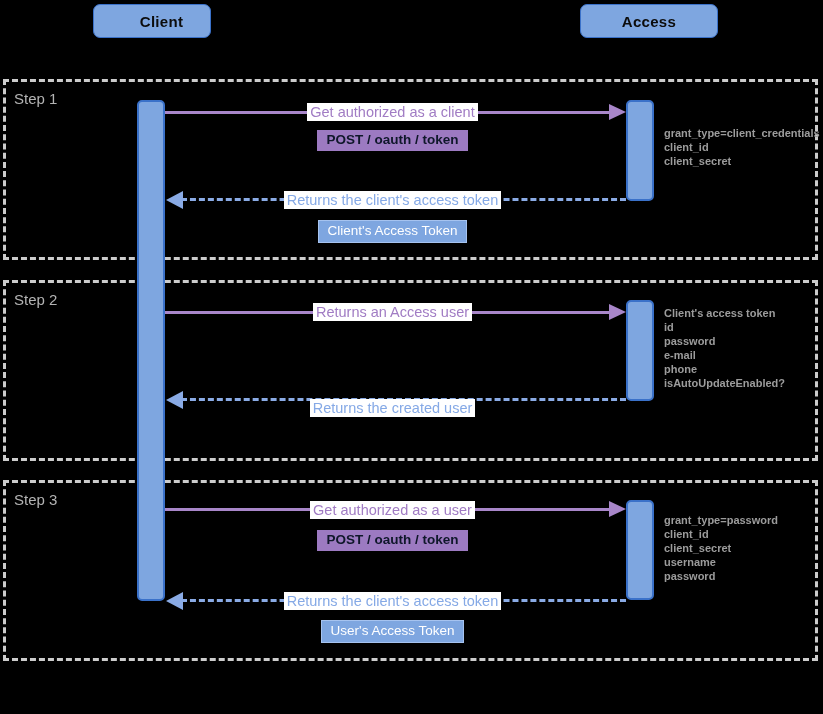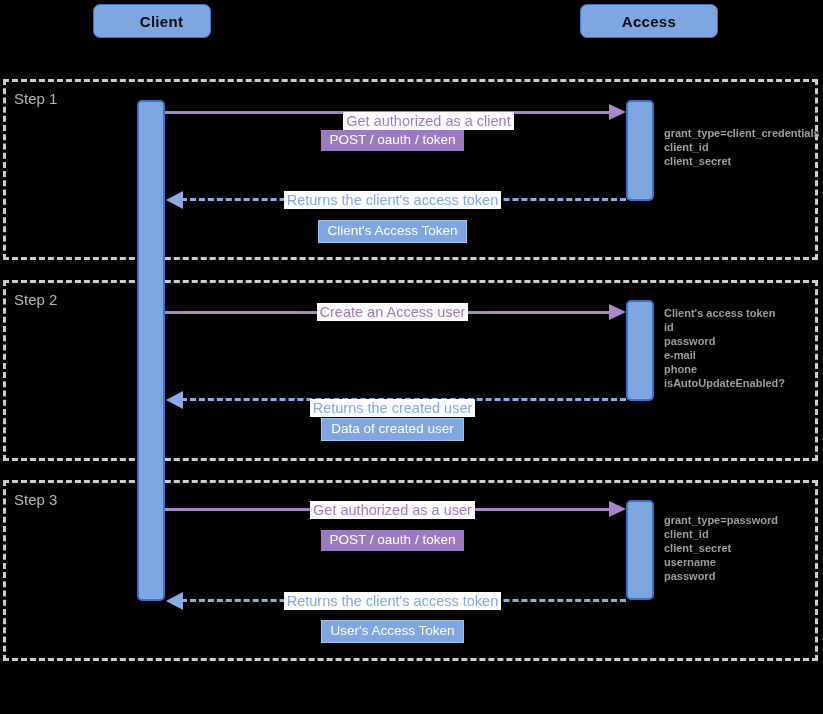--- a/index.html
+++ b/index.html
@@ -39,21 +39,21 @@
   .resp-line{position:absolute;left:181px;width:445px;height:0;border-top:3px dashed #8aabe5;z-index:4;}
   .head-left{
     position:absolute;left:166px;width:0;height:0;z-index:4;
     border-right:17px solid #8aabe5;border-top:9px solid transparent;border-bottom:9px solid transparent;
   }
   
   .label-row{position:absolute;left:165px;width:455px;text-align:center;z-index:5;line-height:1;}
   .req-text{background:#ffffff;color:#a17cc4;font-size:14.5px;padding:1px 3px;}
   .resp-text{background:#ffffff;color:#85a9e6;font-size:14.5px;padding:1px 3px;text-align:right;}
   .badge{display:inline-block;font-size:13.5px;padding:3px 9px 4px;}
-  .badge.purple{background:#9c7ac1;color:#ffffff;}
+  .badge.purple{background:#9c7ac1;color:#0f172a;font-weight:bold;}
   .badge.blue{background:#7ea6e0;color:#ffffff;border:1px solid #a6c3ef;}
   
   .params{
     position:absolute;left:664px;z-index:5;color:#9c9c9c;font-size:11px;font-weight:bold;
     line-height:14px;white-space:nowrap;
   }
 </style>
 </head>
 <body>
 
@@ -76,21 +76,21 @@
     <div class="step-label">Step 3</div>
   </div>
 
   <div class="bar client-bar"></div>
   <div class="bar abar" style="top:100px;height:101px;"></div>
   <div class="bar abar" style="top:300px;height:101px;"></div>
   <div class="bar abar" style="top:500px;height:100px;"></div>
 
   <div class="req-line" style="top:111px;"></div>
   <div class="head-right" style="top:104px;"></div>
-  <div class="label-row" style="top:113px;padding-left:36px;">
+  <div class="label-row" style="top:104px;">
     <span class="req-text">Get authorized as a client</span>
   </div>
   <div class="label-row" style="top:130px;">
     <span class="badge purple">POST / oauth / token</span>
   </div>
   <div class="params" style="top:126px;">
       <div>grant_type=client_credentials</div>
       <div>client_id</div>
       <div>client_secret</div>
     </div>
@@ -100,38 +100,35 @@
   <div class="label-row" style="top:192px;">
     <span class="resp-text">Returns the client's access token</span>
   </div>
   <div class="label-row" style="top:220px;">
     <span class="badge blue">Client's Access Token</span>
   </div>
 
   <div class="req-line" style="top:311px;"></div>
   <div class="head-right" style="top:304px;"></div>
   <div class="label-row" style="top:304px;">
-    <span class="req-text">Create an Access user</span>
+    <span class="req-text">Returns an Access user</span>
   </div>
   <div class="params" style="top:306px;">
       <div>Client's access token</div>
       <div>id</div>
       <div>password</div>
       <div>e-mail</div>
       <div>phone</div>
       <div>isAutoUpdateEnabled?</div>
     </div>
 
   <div class="resp-line" style="top:398px;"></div>
   <div class="head-left" style="top:391px;"></div>
   <div class="label-row" style="top:392px;margin-top:8px;">
     <span class="resp-text">Returns the created user</span>
-  </div>
-  <div class="label-row" style="top:418px;">
-    <span class="badge blue">Data of created user</span>
   </div>
 
   <div class="req-line" style="top:508px;"></div>
   <div class="head-right" style="top:501px;"></div>
   <div class="label-row" style="top:502px;">
     <span class="req-text">Get authorized as a user</span>
   </div>
   <div class="label-row" style="top:530px;">
     <span class="badge purple">POST / oauth / token</span>
   </div>

